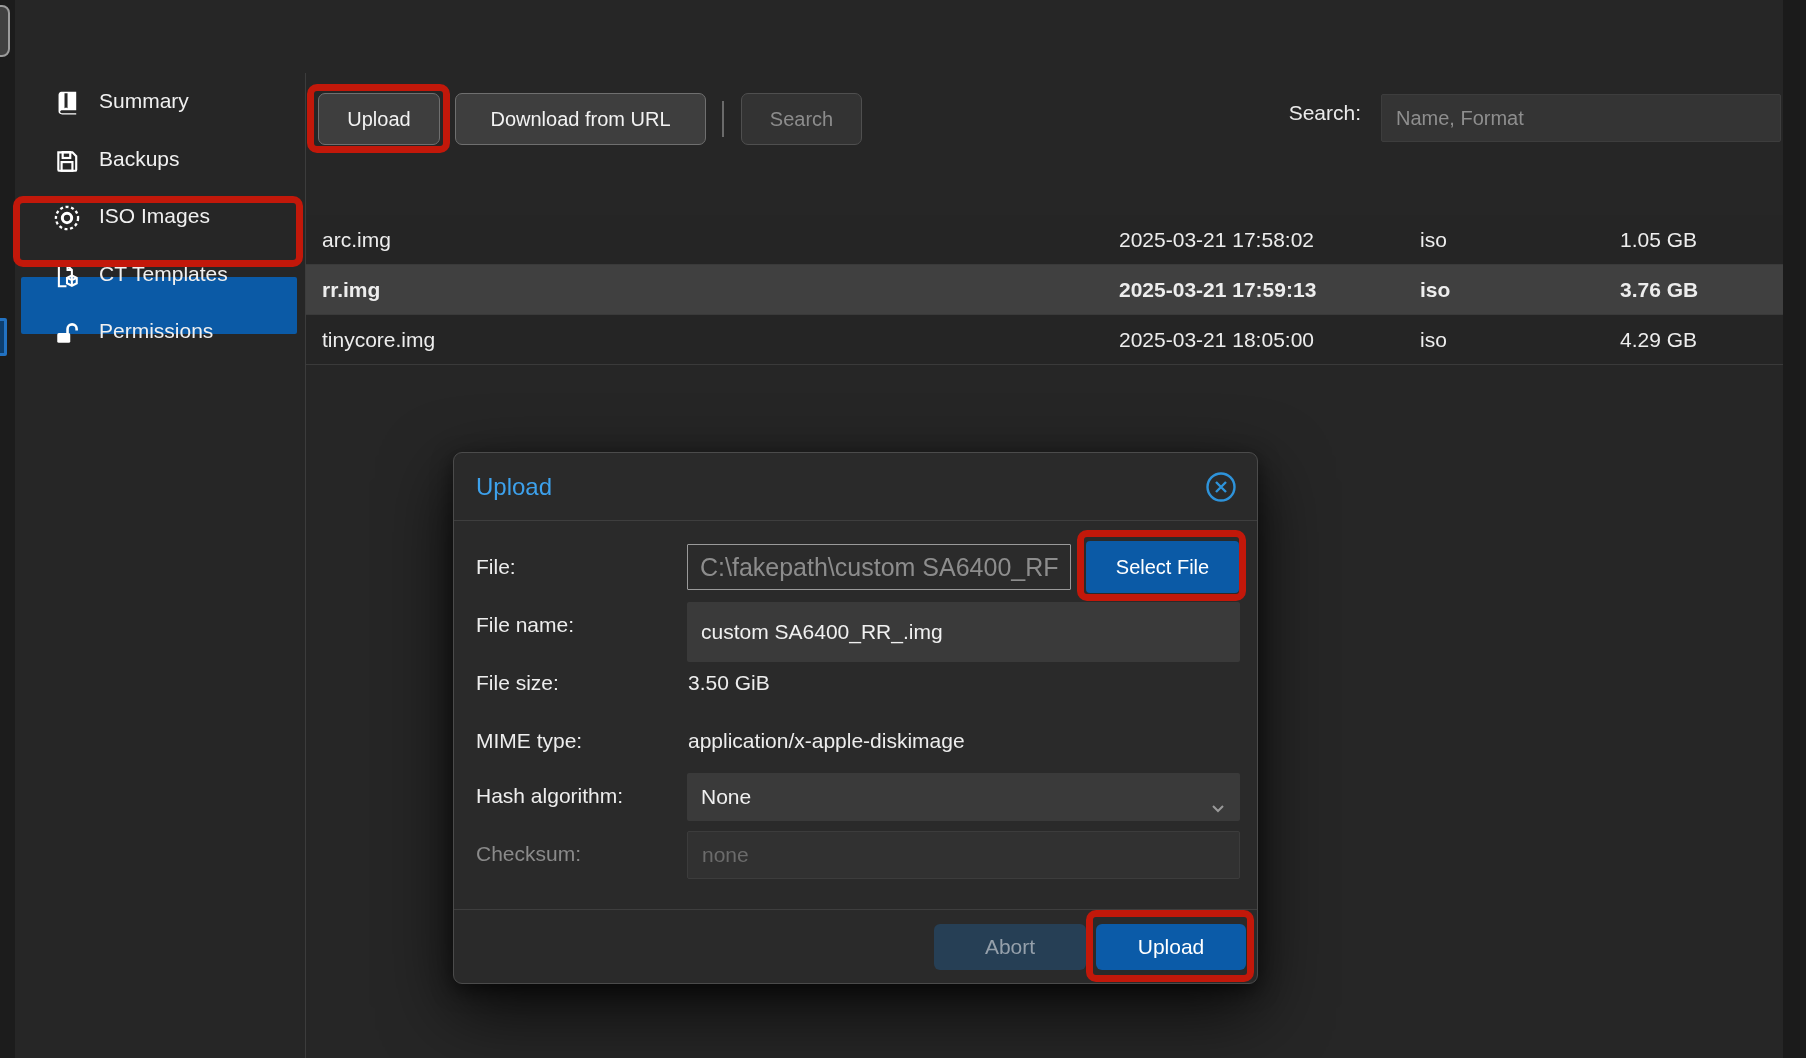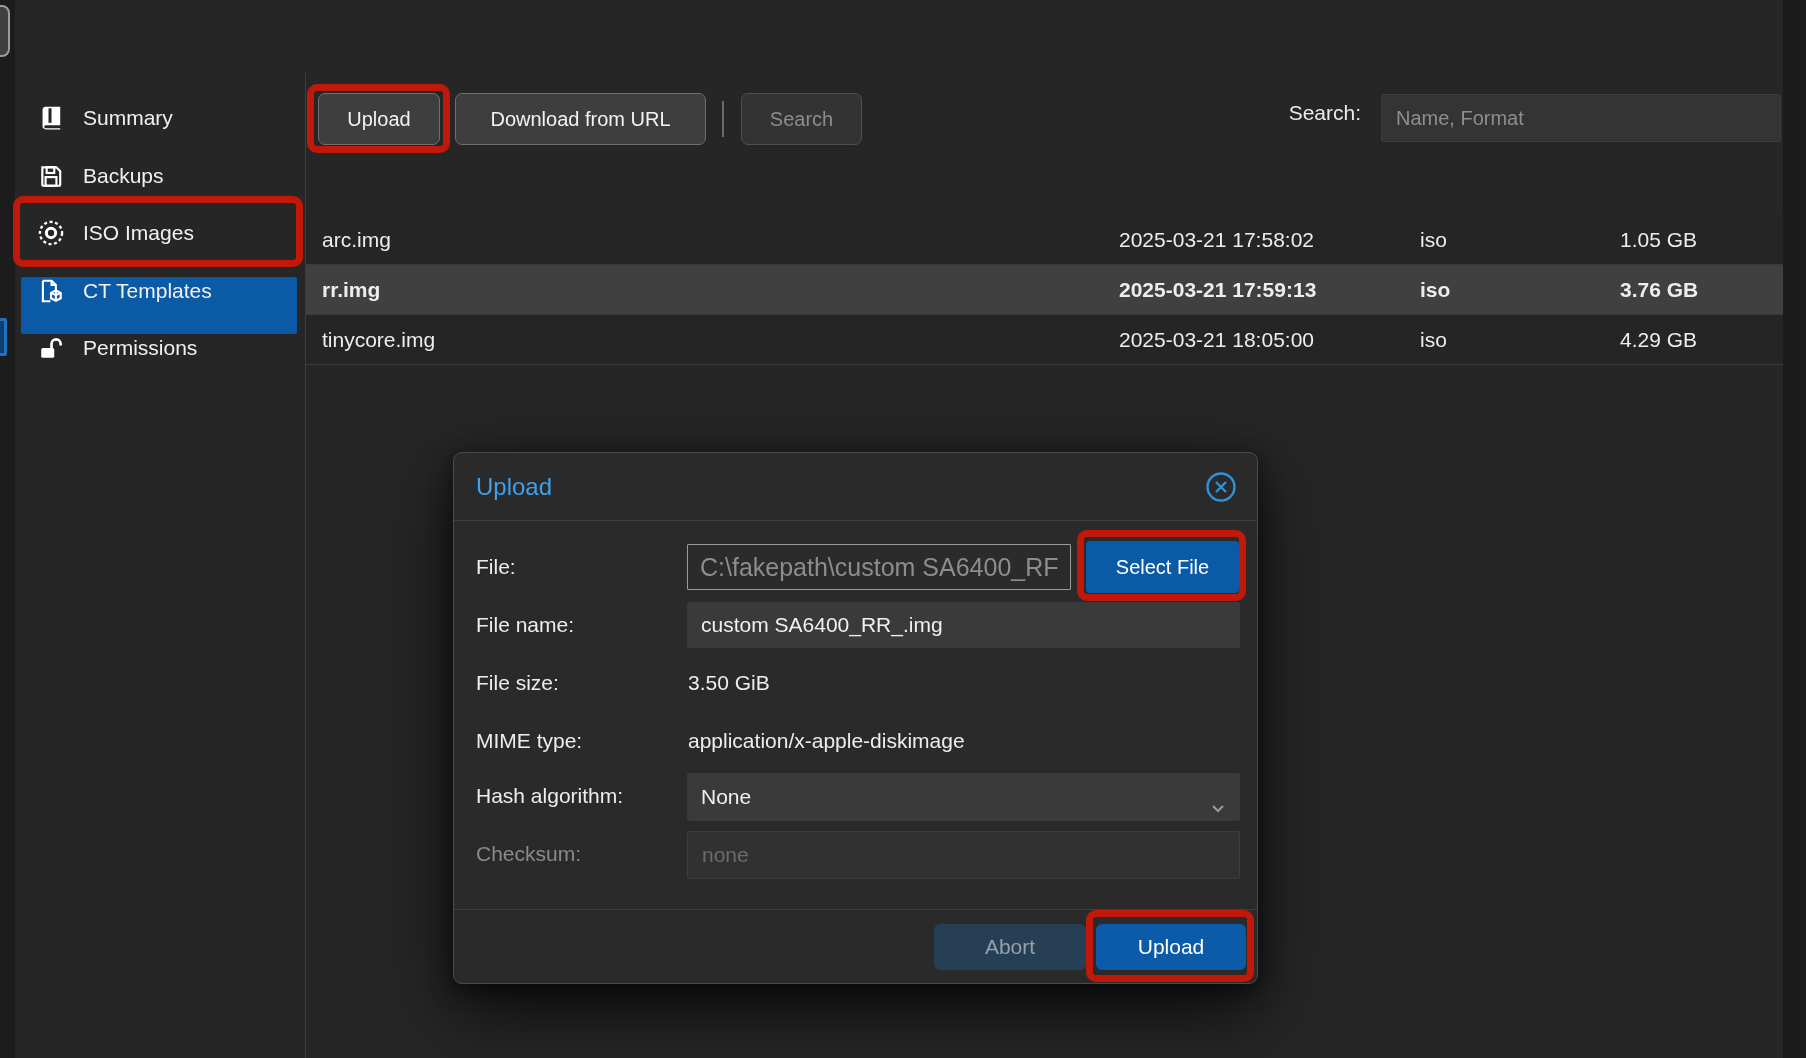--- a/index.html
+++ b/index.html
@@ -24,21 +24,21 @@
   .help-btn { position:absolute; left:1663px; top:22px; width:120px; height:43px;
     background:#c7c7c7; border:1px solid #d6d6d6; border-radius:7px;
     display:flex; align-items:center; justify-content:center; gap:9px;
     color:#1f1f1f; font-size:20px; cursor:pointer; }
   .help-q { width:26px; height:26px; border-radius:50%; background:#1d1d1d; color:#cfcfcf;
     font-size:17px; font-weight:bold; display:flex; align-items:center; justify-content:center; }
 
   
   .sidebar { position:absolute; left:15px; top:73px; width:290px; height:985px; background:#262626; }
   .v-divider { position:absolute; left:305px; top:73px; width:1px; height:985px; background:#3c3c3c; }
-  .side-item { position:absolute; left:0; width:290px; height:57px; display:flex; align-items:center;
+  .side-item { position:absolute; left:16px; width:290px; height:57px; display:flex; 
     gap:18px; padding-left:22px; font-size:21px; color:#f0f0f0; cursor:pointer; }
   .side-item .ico { width:28px; height:28px; flex:0 0 28px; display:flex; align-items:center; justify-content:center; }
   .side-sel-bg { position:absolute; left:6px; top:204px; width:276px; height:57px; background:#0b5aa6; border-radius:2px; }
 
   
   .tb-btn { position:absolute; height:52px; background:#3e3e3e; border:1px solid #6f6f6f; border-radius:7px;
     color:#f2f2f2; font-size:20px; display:flex; align-items:center; justify-content:center; cursor:pointer; }
   .tb-btn.disabled { color:#8c8c8c; border-color:#4f4f4f; background:#333333; cursor:default; }
   .tb-sep { position:absolute; left:722px; top:101px; width:2px; height:36px; background:#6a6a6a; }
   .search-label { position:absolute; left:1246px; top:87px; width:115px; text-align:right; line-height:52px;
@@ -69,21 +69,21 @@
   .dlg-close { position:absolute; right:19px; top:17px; width:34px; height:34px; cursor:pointer; }
   .dlg-label { position:absolute; left:22px; height:46px; line-height:46px; font-size:21px; color:#ededed; }
   .dlg-label.dim { color:#8a8a8a; }
   .dlg-value { position:absolute; left:234px; height:46px; line-height:46px; font-size:21px; color:#ededed; }
   .file-input { position:absolute; left:233px; top:91px; width:384px; height:46px; background:#2b2b2b;
     border:1px solid #9a9a9a; color:#8d8d8d; font-size:25px; padding:0 12px; border-radius:1px;
     font-family:"Liberation Sans","DejaVu Sans",sans-serif; outline:none; }
   .select-file-btn { position:absolute; left:632px; top:88px; width:153px; height:52px; background:#0b5aa6;
     border:none; border-radius:4px; color:#ffffff; font-size:20px; cursor:pointer;
     font-family:"Liberation Sans","DejaVu Sans",sans-serif; }
-  .filename-input { position:absolute; left:233px; top:149px; width:553px; height:46px; background:#3a3a3a;
+  .filename-input { position:absolute; left:233px; top:149px; width:553px; height:60px; background:#3a3a3a;
     border:none; border-radius:2px; color:#f0f0f0; font-size:21px; padding:0 14px;
     font-family:"Liberation Sans","DejaVu Sans",sans-serif; outline:none; }
   .hash-select { position:absolute; left:233px; top:320px; width:553px; height:48px; background:#3a3a3a;
     border-radius:2px; color:#f0f0f0; font-size:21px; line-height:48px; padding:0 14px; cursor:pointer; }
   .hash-chevron { position:absolute; right:12px; top:14px; }
   .checksum-input { position:absolute; left:233px; top:378px; width:553px; height:48px; background:#313131;
     border:1px solid #3c3c3c; border-radius:2px; color:#6b6b6b; font-size:21px; padding:0 14px;
     font-family:"Liberation Sans","DejaVu Sans",sans-serif; outline:none; }
   .checksum-input::placeholder { color:#6b6b6b; }
   .dlg-footer-line { position:absolute; left:0; top:456px; width:100%; height:0; border-top:1px solid #3e3e3e; }

